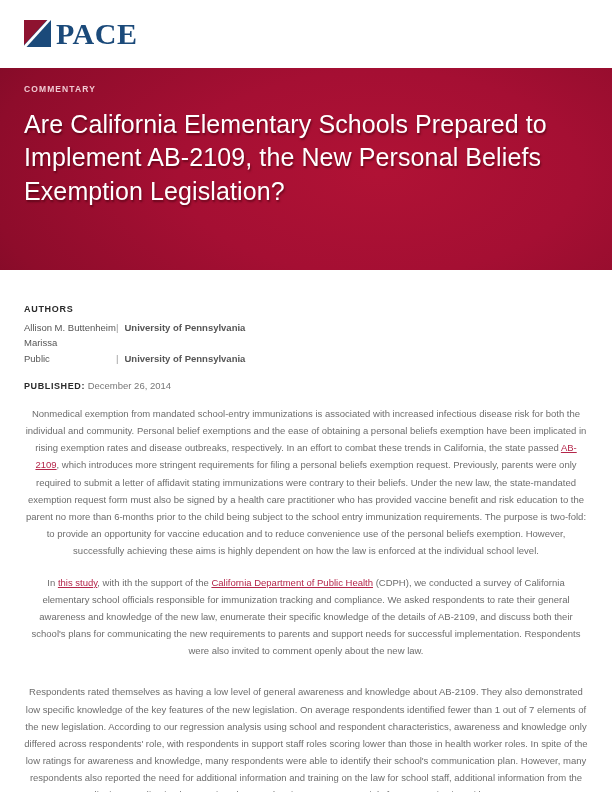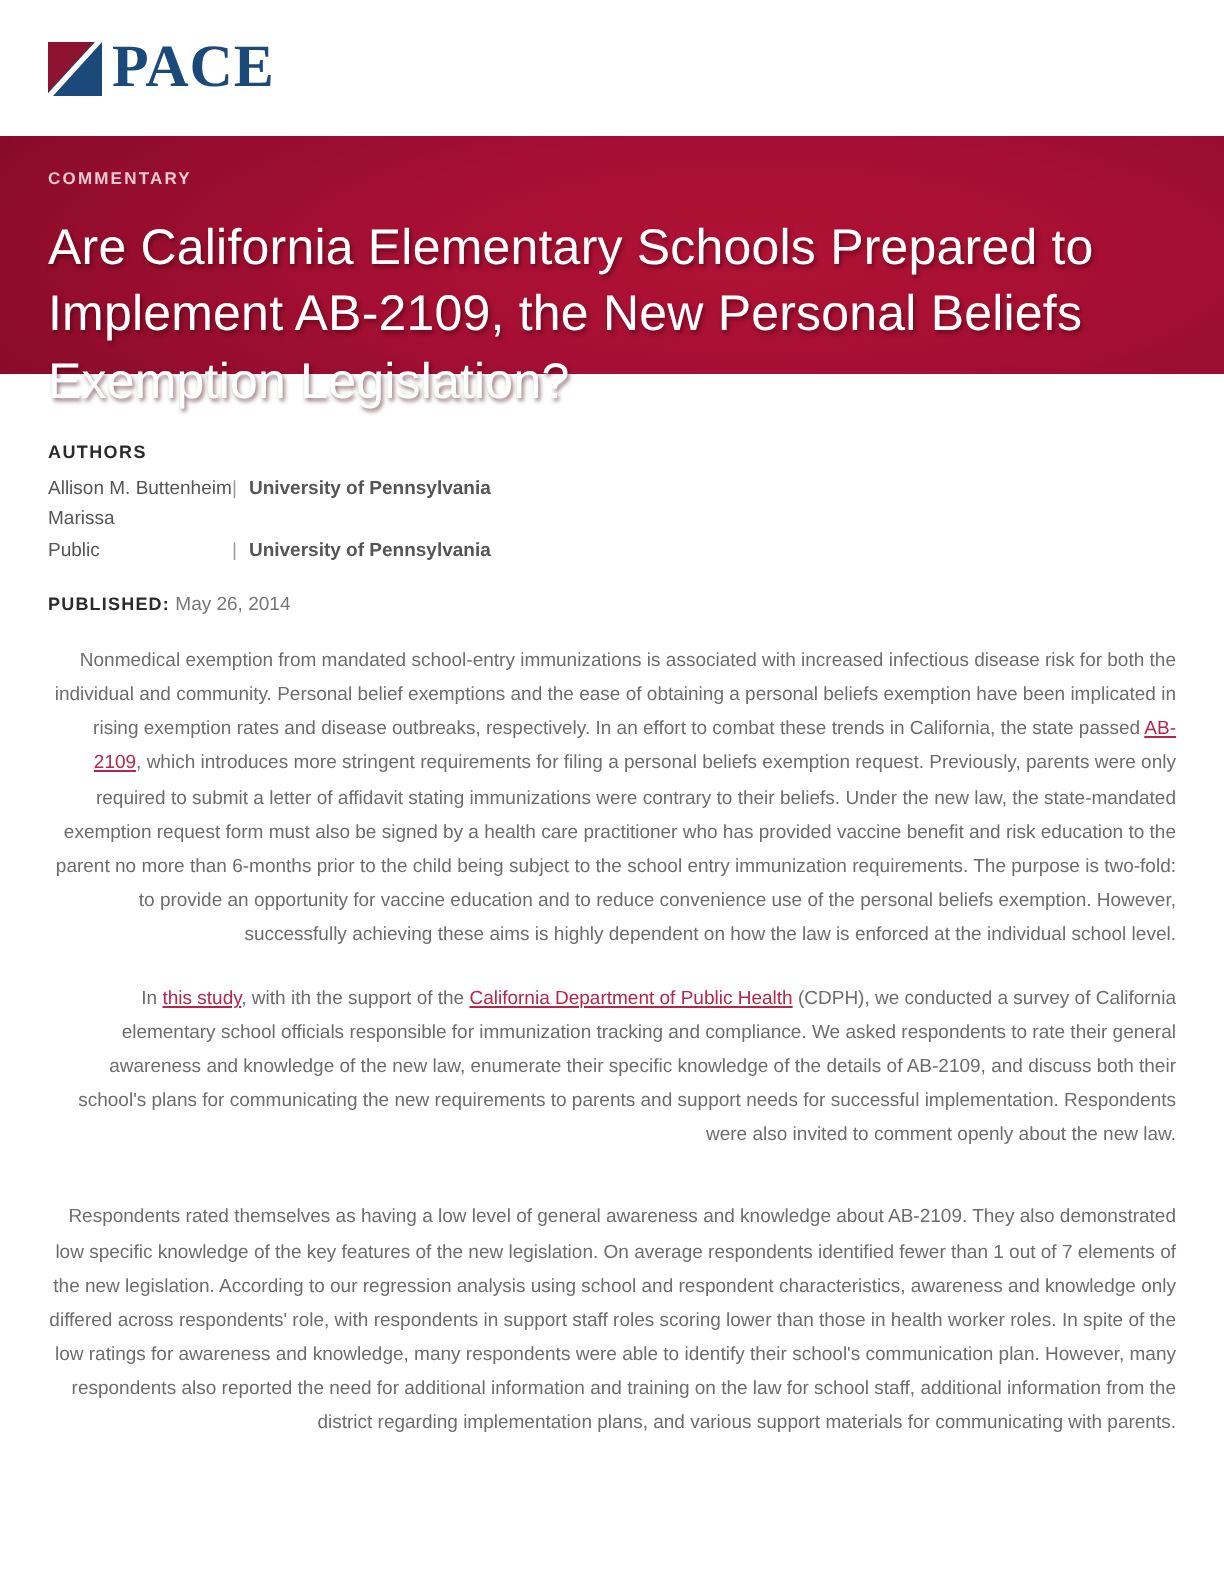--- a/index.html
+++ b/index.html
@@ -20,41 +20,40 @@
   .logo-bar {
     height: 68px;
     background: #ffffff;
     display: flex;
     align-items: center;
     padding-left: 24px;
     box-sizing: border-box;
   }
   .logo {
     display: flex;
-    align-items: center;
     gap: 5px;
   }
   .logo-mark {
     width: 27px;
     height: 27px;
     display: block;
   }
   .logo-word {
     font-family: "Liberation Serif", "DejaVu Serif", serif;
     font-size: 30px;
     font-weight: bold;
     color: #1b4a7a;
     letter-spacing: 0.5px;
     line-height: 1;
     margin-top: -1px;
   }
 
   
   .banner {
-    height: 119px;
+    height: 202px;
     background:
       radial-gradient(ellipse 78% 120% at 62% 52%,
         #b01235 0%,
         #a50f33 42%,
         #8e0c2b 82%,
         #7d0a26 100%);
     padding: 16px 24px 0 24px;
     box-sizing: border-box;
     position: relative;
   }
@@ -124,21 +123,21 @@
 
   
   .body-copy {
     padding: 14px 24px 0 24px;
   }
   .body-copy p {
     font-size: 9.5px;
     line-height: 1.80;
     color: #6d6d6d;
     margin: 0 0 15px 0;
-    text-align: right;
+    text-align: center;
   }
   .body-copy p:last-child {
     margin-bottom: 0;
     margin-top: 24px;
   }
   .lnk {
     color: #b4264a;
     text-decoration: underline;
     text-underline-offset: 1px;
   }
@@ -178,21 +177,21 @@
   </div>
 
   <div class="author-row">
     <span class="author-name">Public</span>
     <span class="author-sep">|</span>
     <span class="author-affil">University of Pennsylvania</span>
   </div>
 
   <div class="published">
     <b>PUBLISHED:</b>
-    <span>May 26, 2014</span>
+    <span>December 26, 2014</span>
   </div>
 </section>
 
 <section class="body-copy">
   <p>Nonmedical exemption from mandated school-entry immunizations is associated with increased infectious disease risk for both the individual and community. Personal belief exemptions and the ease of obtaining a personal beliefs exemption have been implicated in rising exemption rates and disease outbreaks, respectively. In an effort to combat these trends in California, the state passed <a class="lnk" href="#">AB-2109</a>, which introduces more stringent requirements for filing a personal beliefs exemption request. Previously, parents were only required to submit a letter of affidavit stating immunizations were contrary to their beliefs. Under the new law, the state-mandated exemption request form must also be signed by a health care practitioner who has provided vaccine benefit and risk education to the parent no more than 6-months prior to the child being subject to the school entry immunization requirements. The purpose is two-fold: to provide an opportunity for vaccine education and to reduce convenience use of the personal beliefs exemption. However, successfully achieving these aims is highly dependent on how the law is enforced at the individual school level.</p>
   <p>In <a class="lnk" href="#">this study</a>, with ith the support of the <a class="lnk" href="#">California Department of Public Health</a> (CDPH), we conducted a survey of California elementary school officials responsible for immunization tracking and compliance. We asked respondents to rate their general awareness and knowledge of the new law, enumerate their specific knowledge of the details of AB-2109, and discuss both their school's plans for communicating the new requirements to parents and support needs for successful implementation. Respondents were also invited to comment openly about the new law.</p>
   <p>Respondents rated themselves as having a low level of general awareness and knowledge about AB-2109. They also demonstrated low specific knowledge of the key features of the new legislation. On average respondents identified fewer than 1 out of 7 elements of the new legislation. According to our regression analysis using school and respondent characteristics, awareness and knowledge only differed across respondents' role, with respondents in support staff roles scoring lower than those in health worker roles. In spite of the low ratings for awareness and knowledge, many respondents were able to identify their school's communication plan. However, many respondents also reported the need for additional information and training on the law for school staff, additional information from the district regarding implementation plans, and various support materials for communicating with parents.</p>
 </section>
 
 </body></html>

